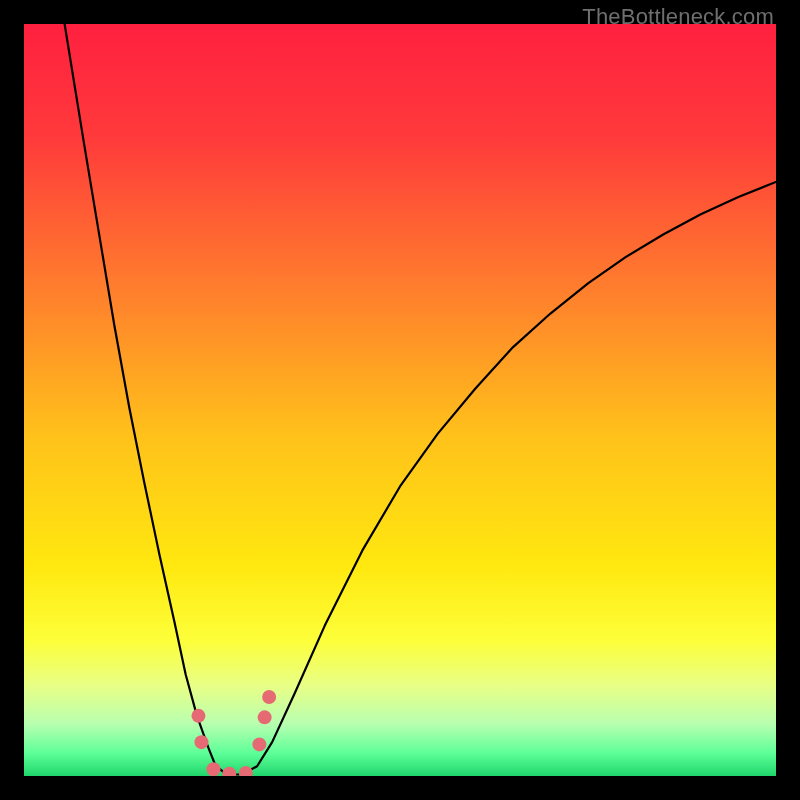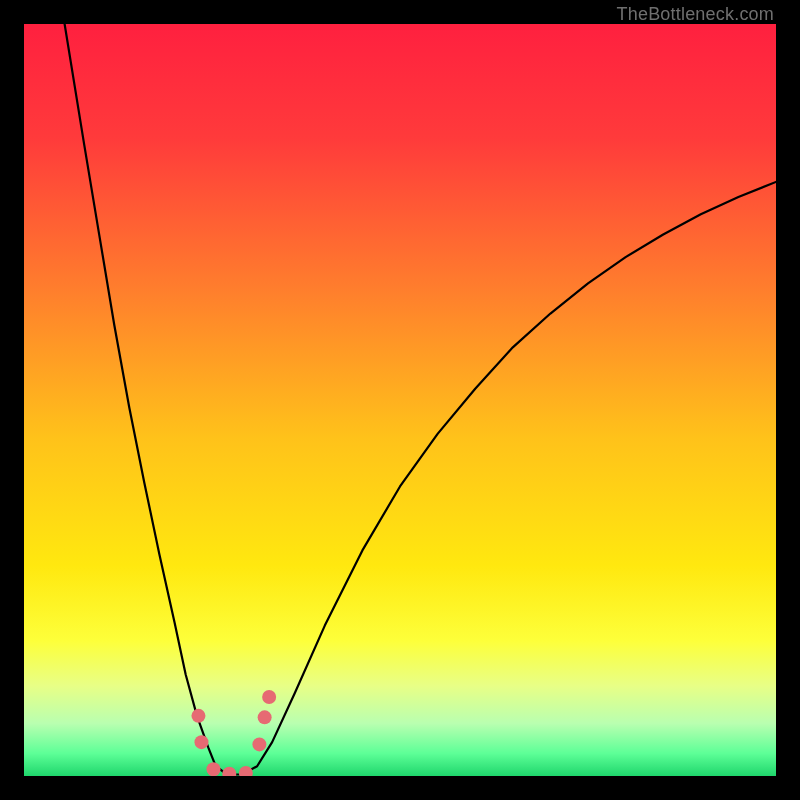--- a/index.html
+++ b/index.html
@@ -24,21 +24,21 @@
     left: 0;
     top: 0;
     width: 752px;
     height: 752px;
   }
   .watermark {
     position: absolute;
     top: 4px;
     right: 26px;
     color: #6f6f6f;
-    font-size: 18px;
+    font-size: 22px;
     font-weight: 500;
     letter-spacing: 0.2px;
     user-select: none;
   }
 </style>
 </head>
 <body>
 
 <div class="frame">
   <svg class="plot-area" viewBox="0 0 752 752" preserveAspectRatio="none">

